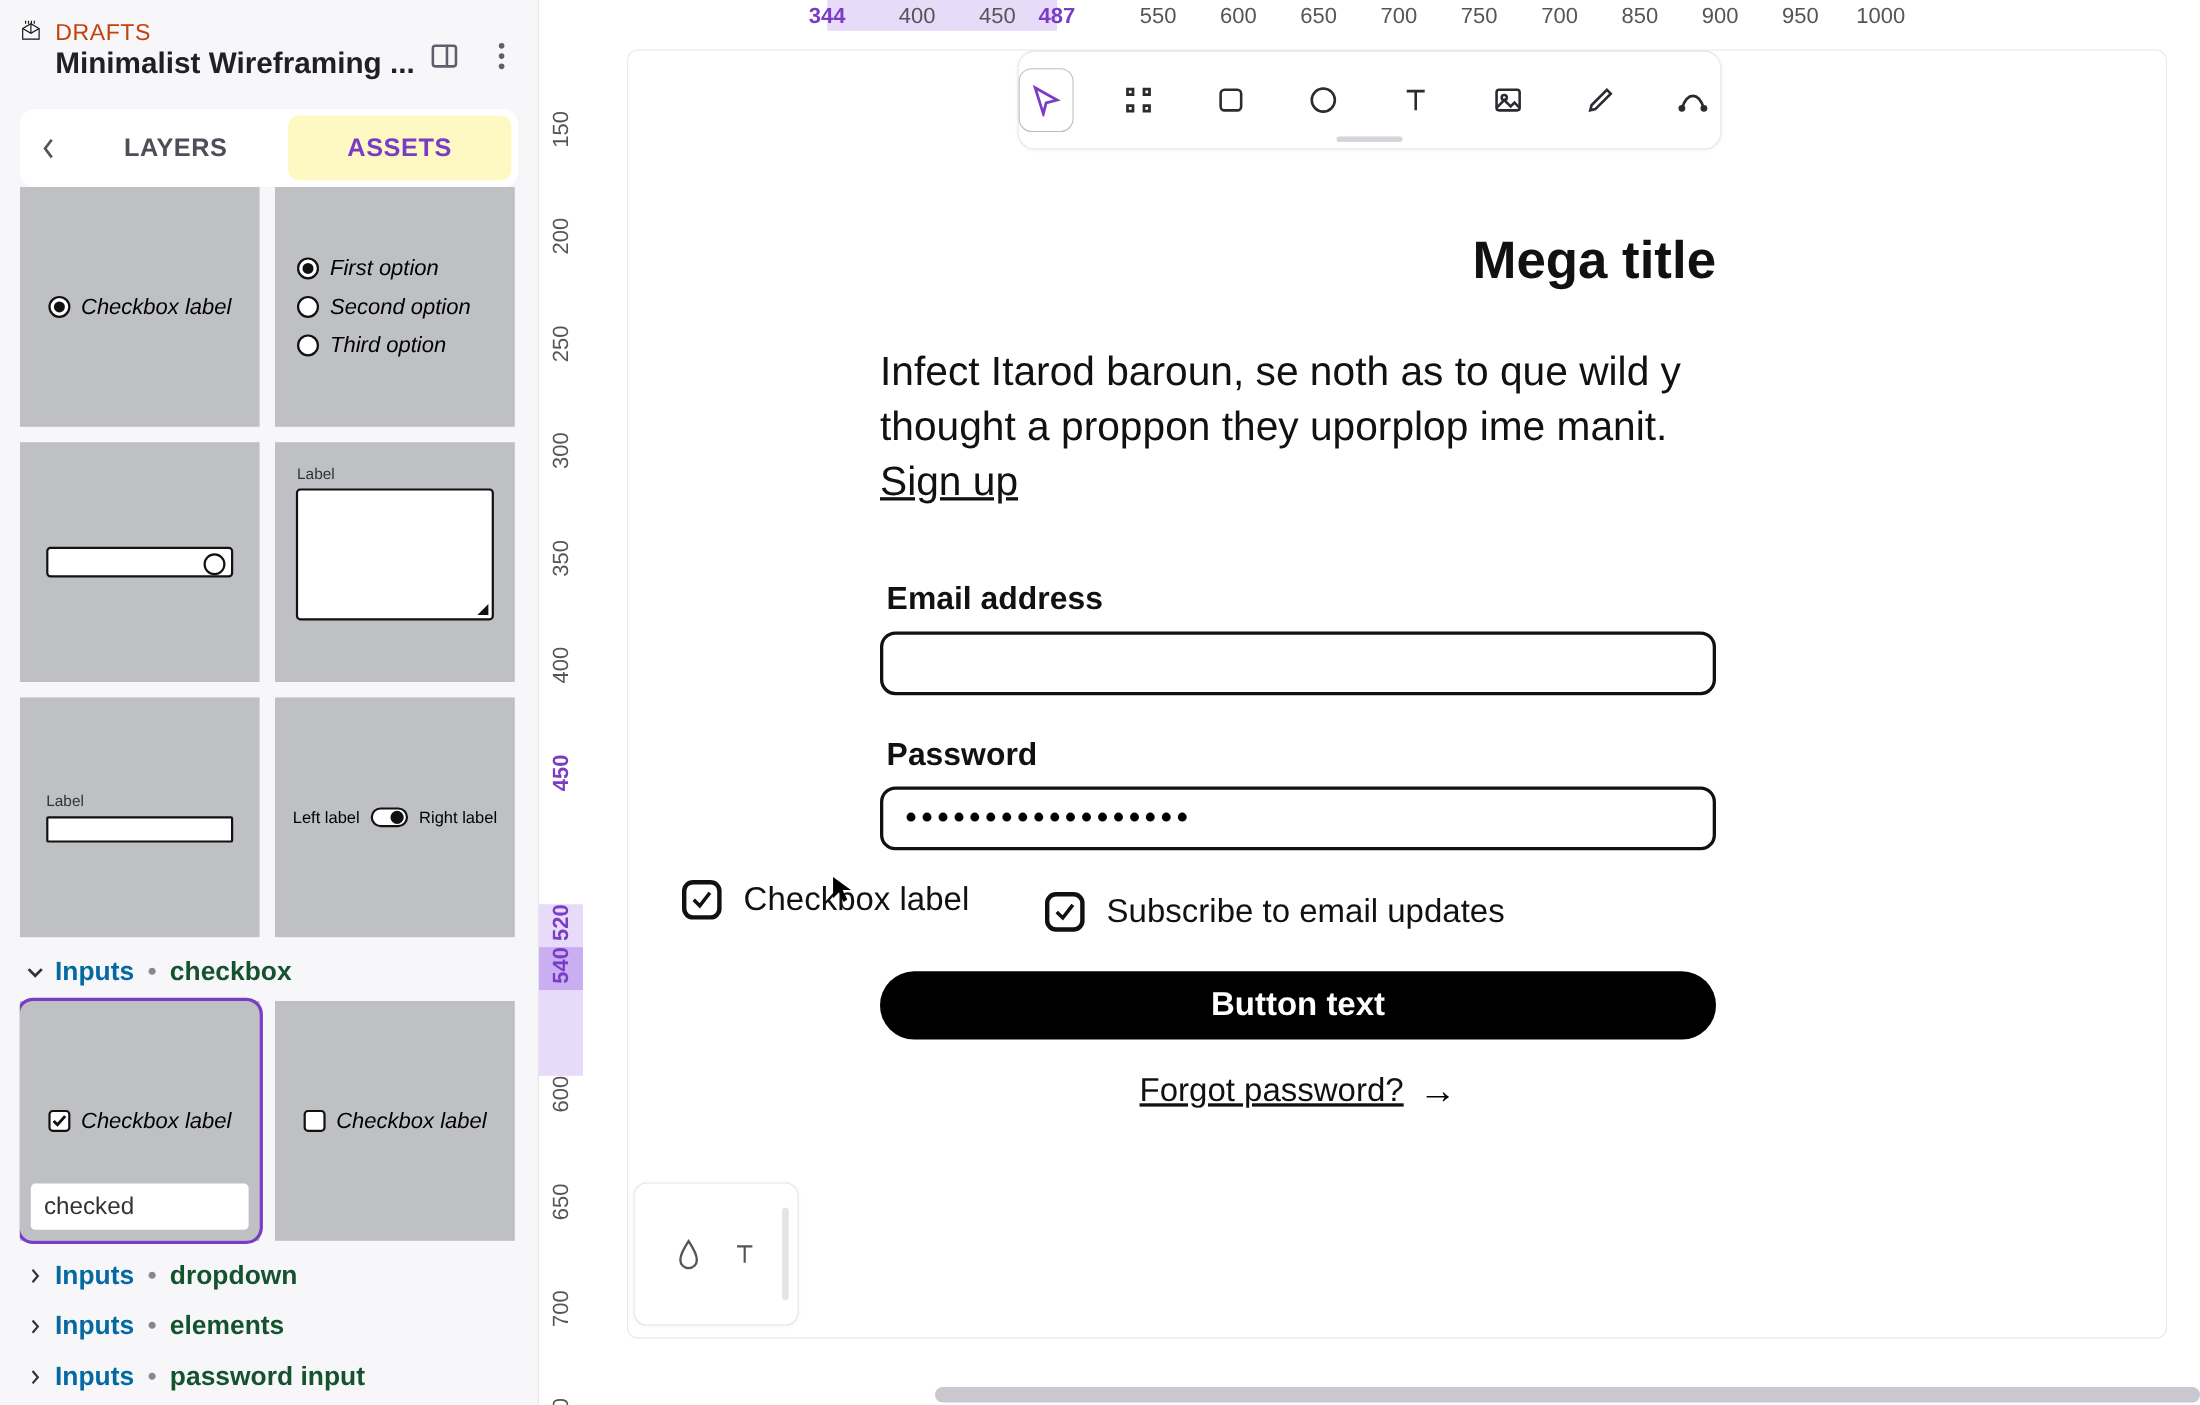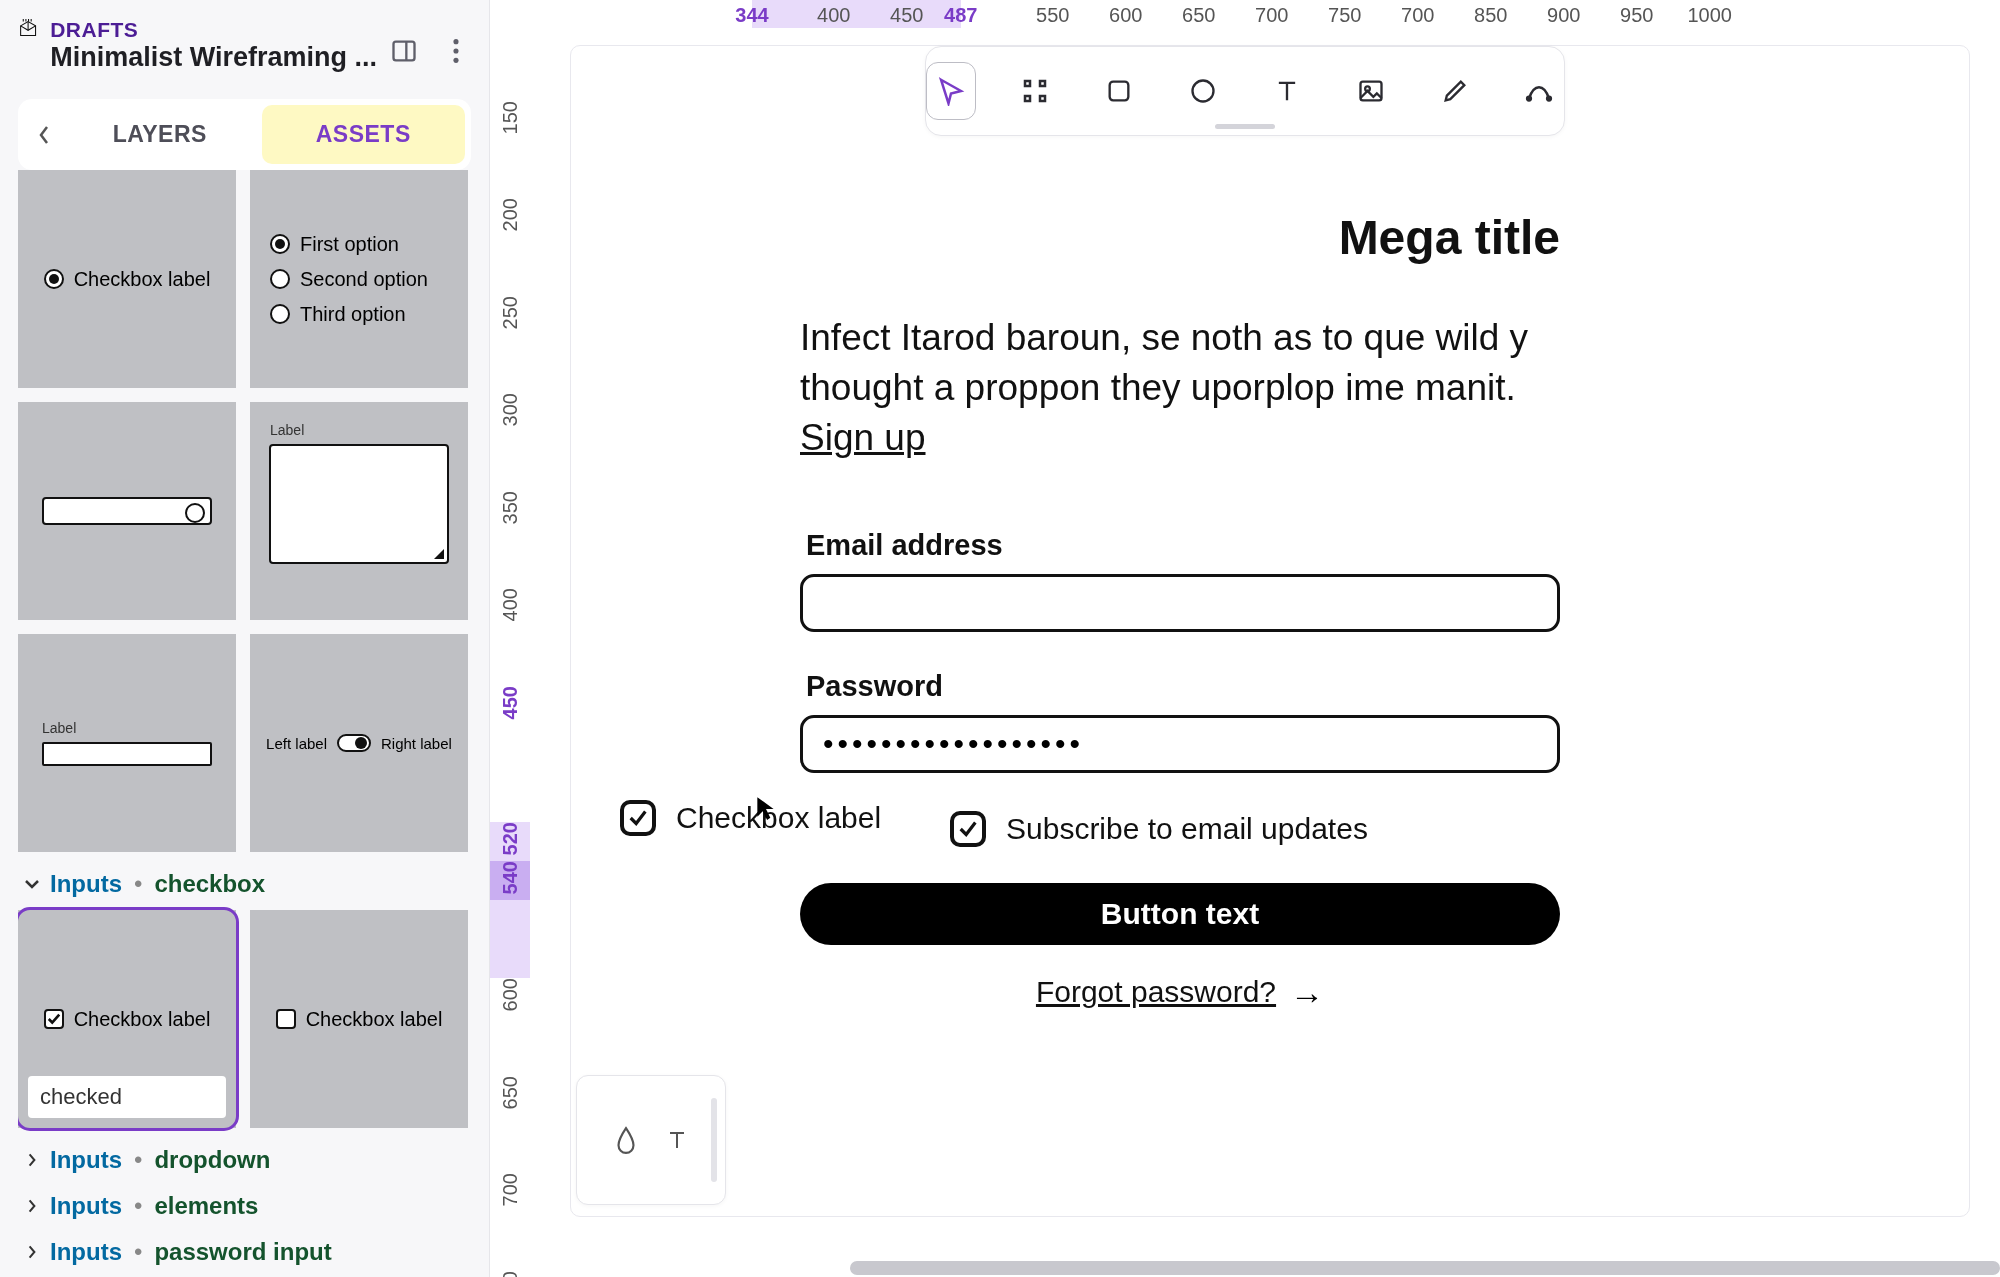--- a/index.html
+++ b/index.html
@@ -3,39 +3,39 @@
 <meta charset="utf-8">
 <style>
 * { box-sizing: border-box; margin: 0; padding: 0; font-family: -apple-system, BlinkMacSystemFont, "Segoe UI", sans-serif; }
 html, body { width: 2000px; height: 1277px; overflow: hidden; background: #fff; }
 
 
 .sidebar { position: absolute; top: 0; left: 0; width: 490px; height: 100%; background: #f7f7f9; border-right: 1px solid #e6e6ea; }
 .sb-header { display: flex; align-items: flex-start; gap: 12px; padding: 18px 18px 10px 18px; }
 .sb-logo { width: 46px; height: 46px; }
 .sb-title-block { flex: 1 1 auto; }
-.drafts-label { font-size: 21px; letter-spacing: 0.5px; color: #4c1d95; font-weight: 700; }
+.drafts-label { font-size: 21px; letter-spacing: 0.5px; color: #c2410c; font-weight: 400; }
 .file-name { font-size: 27px; color: #1f1f24; font-weight: 600; white-space: nowrap; overflow: hidden; text-overflow: ellipsis; max-width: 330px; }
 .sb-header-icons { display: flex; gap: 22px; margin-top: 18px; }
 .sb-header-icon { width: 30px; height: 30px; display: flex; align-items: center; justify-content: center; color: #5f5f6a; }
 
 .tabs-row { display: flex; align-items: center; margin: 16px 18px 12px 18px; background: #fff; border-radius: 14px; padding: 6px; position: relative; }
 .tabs-back { width: 28px; height: 28px; display: flex; align-items: center; justify-content: center; color: #5f5f6a; margin-left: 6px; }
 .tabs-row .tab { flex: 1 1 0; text-align: center; padding: 16px 0; font-size: 23px; font-weight: 700; letter-spacing: 0.5px; color: #4e4e58; border-radius: 10px; }
 .tabs-row .tab.active { color: #7a3cc7; background: #fef9c3; }
 
 .assets-scroll { position: absolute; top: 170px; bottom: 0; left: 18px; right: 18px; overflow: hidden; }
 
 .grid { display: grid; grid-template-columns: repeat(2, 218px); grid-auto-rows: 218px; gap: 14px; }
 .asset-card { background: #bfc0c4; border-radius: 10px; display: flex; align-items: center; justify-content: center; position: relative; }
 .asset-card.selected { outline: 3px solid #7a3cc7; border-radius: 12px; }
 .asset-card .caption { position: absolute; left: 10px; right: 10px; bottom: 10px; background: #fff; padding: 8px 12px; font-size: 22px; color: #333; border-radius: 4px; }
 
 .mini { background: #bfc0c4; display: flex; flex-direction: column; align-items: center; justify-content: center; gap: 6px; width: 100%; height: 100%; }
-.mini-radio-row, .mini-check-row { display: flex; align-items: center; gap: 10px; font-size: 20px; }
+.mini-radio-row, .mini-check-row { display: flex; align-items: center; gap: 10px; font-size: 20px; font-style: italic; }
 .mini-radio { width: 20px; height: 20px; border: 2px solid #111; border-radius: 50%; display:inline-flex; align-items:center; justify-content:center; background:#fff; }
 .mini-radio .dot { width: 10px; height: 10px; background:#111; border-radius:50%; }
 .mini-check { width:20px; height:20px; border:2px solid #111; border-radius:4px; display:inline-flex; align-items:center; justify-content:center; background:#fff; }
 .mini-searchbox { width: 170px; height: 28px; background:#fff; border:2px solid #111; border-radius:4px; position:relative; }
 .mini-searchbox::after { content:""; position:absolute; right:5px; top:4px; width:16px; height:16px; border:2px solid #111; border-radius:50%; }
 .mini-textarea { width: 180px; height: 120px; background:#fff; border:2px solid #111; border-radius:4px; position:relative; }
 .mini-textarea-lbl { font-size:14px; color:#333; align-self:flex-start; margin-left:20px; }
 .mini-resize { position:absolute; right:3px; bottom:3px; width:0; height:0; border-left:10px solid transparent; border-bottom:10px solid #111; }
 .mini-input-row { display:flex; flex-direction:column; align-items:flex-start; gap:6px; }
 .mini-input-lbl { font-size:14px; color:#333; }

